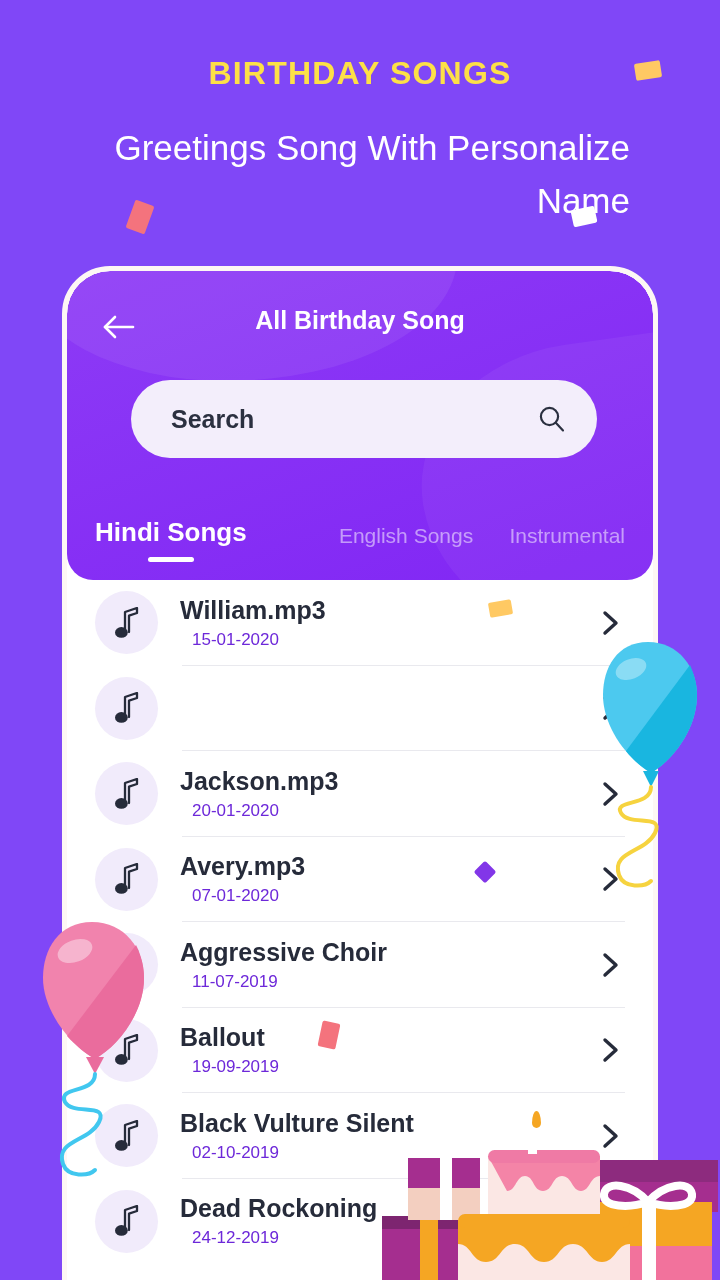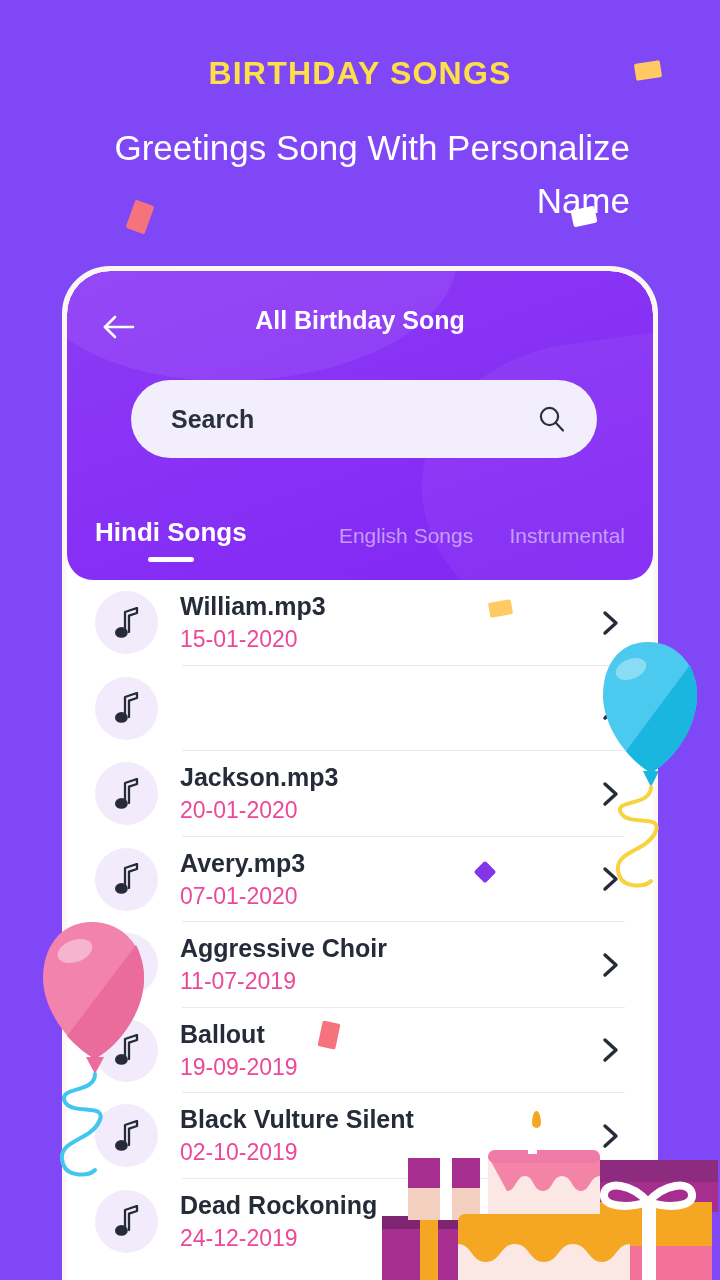--- a/index.html
+++ b/index.html
@@ -140,21 +140,21 @@
     width:63px; height:63px; border-radius:50%;
     background:#f1ebfb; flex-shrink:0;
     display:flex; align-items:center; justify-content:center;
   }
   .song-text { margin-left:22px; flex:1; min-width:0; }
   .song-name {
     font-size:25px; font-weight:700; color:#262b3a;
     line-height:1.15; white-space:nowrap;
   }
   .song-date {
-    font-size:23px; color:#ec4899; margin-top:5px; font-weight:400;
+    font-size:17px; color:#6d28d9; margin-top:5px; font-weight:400;margin-left:12px;
   }
   .chev { width:30px; height:30px; flex-shrink:0; margin-left:10px; }
   .divider {
     position:absolute; left:115px; right:28px; bottom:0;
     height:1px; background:#e9e9ee;
   }
 
   
   .balloon-blue { position:absolute; left:593px; top:637px; z-index:60; }
   .balloon-pink { position:absolute; left:35px; top:918px; z-index:60; }

